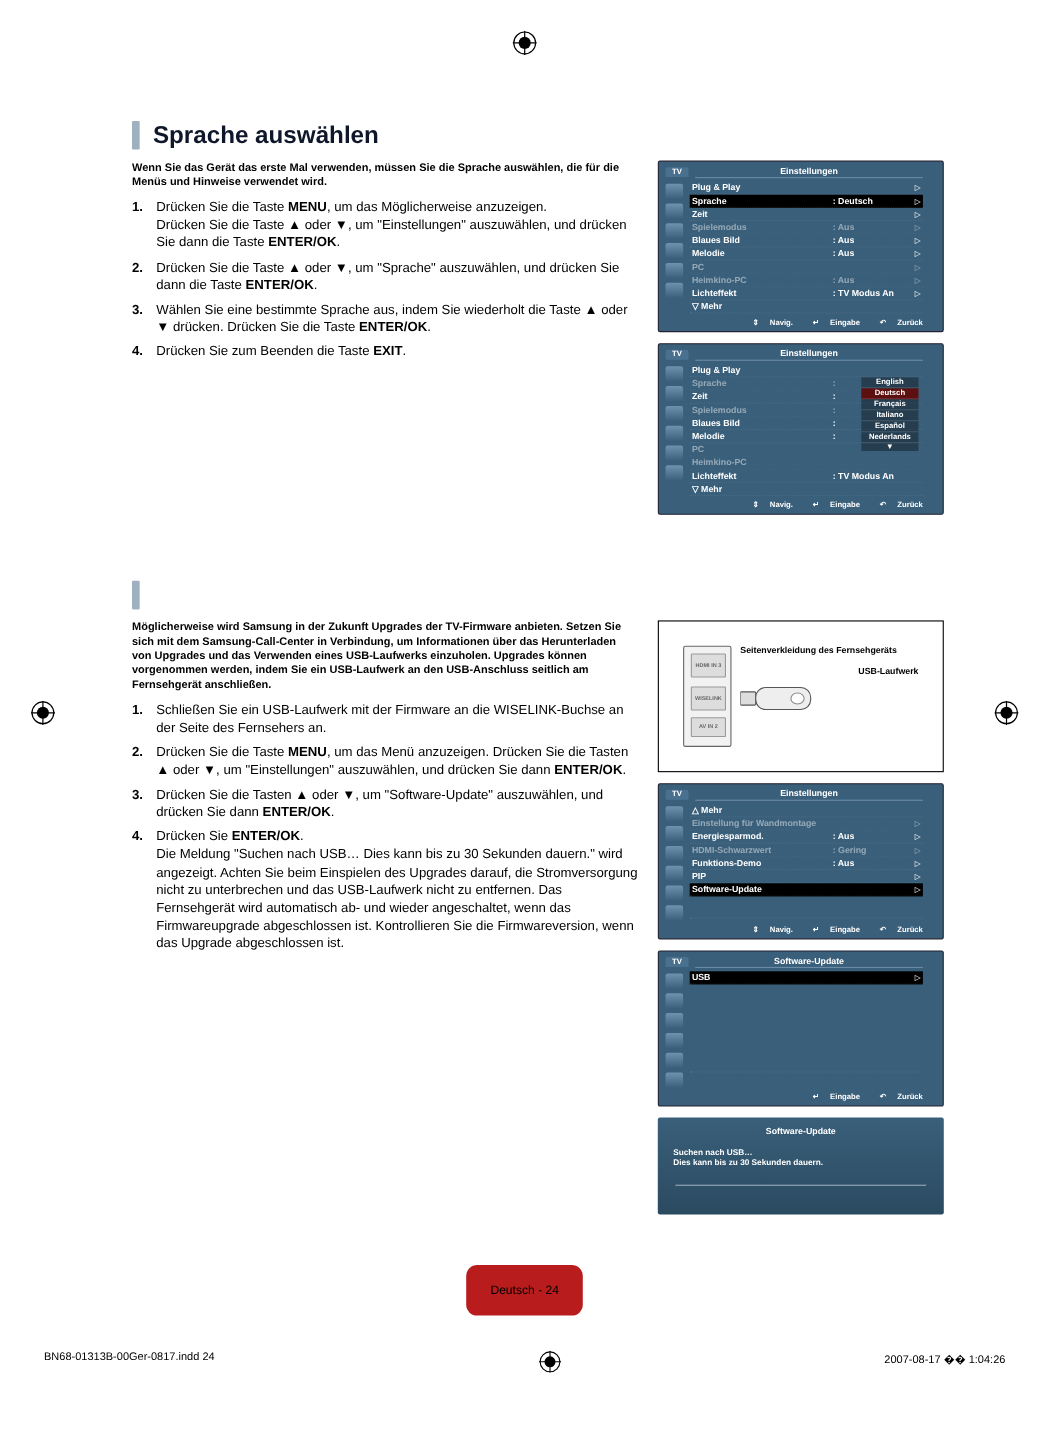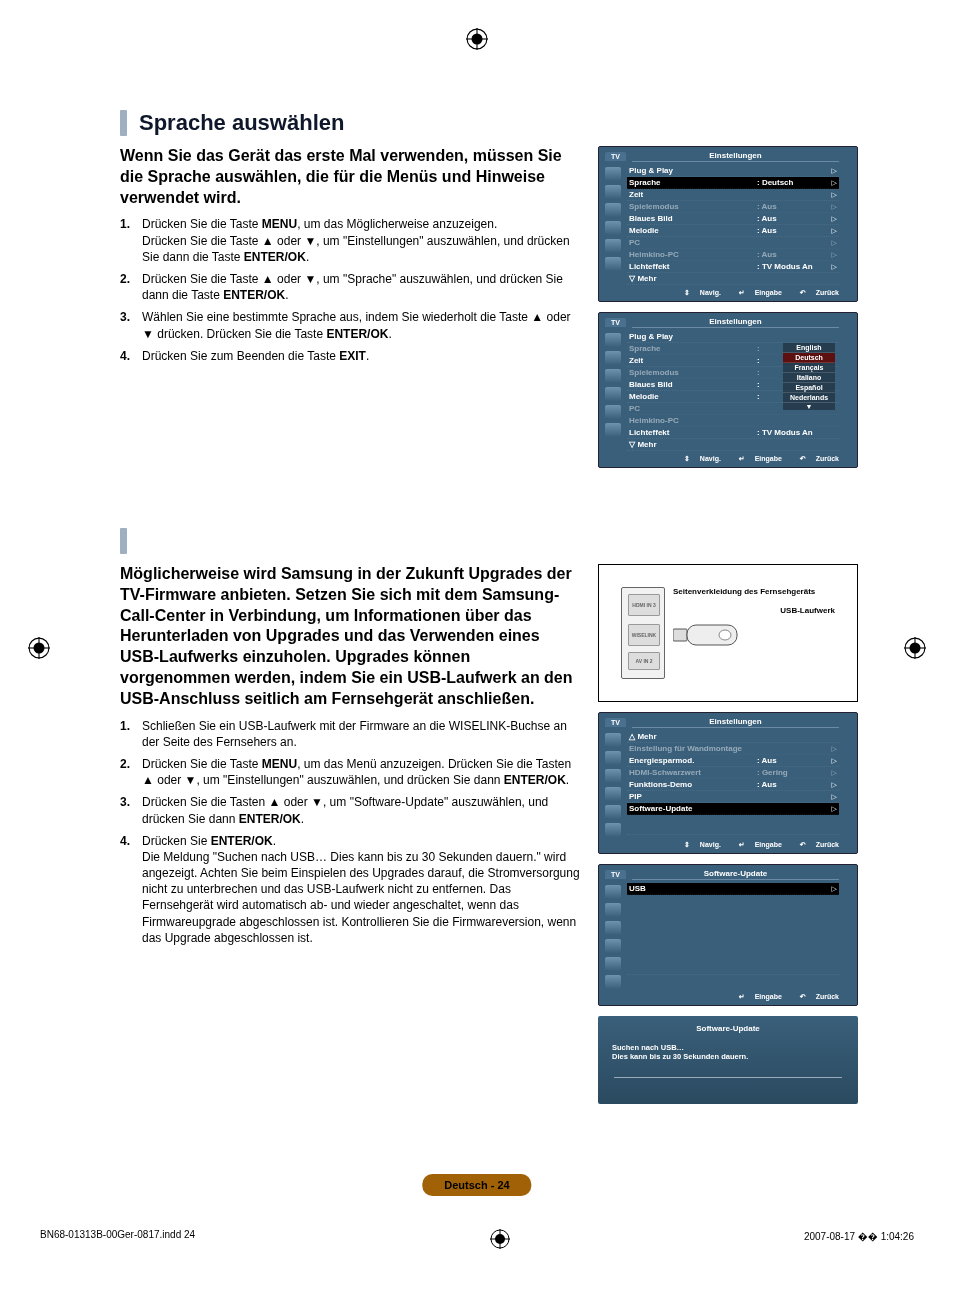--- a/index.html
+++ b/index.html
@@ -10,21 +10,21 @@
   .regmark.right { top:50%; right:28px; transform:translateY(-50%); }
   .regmark svg { width:22px; height:22px; }
   .page-body { position:absolute; top:110px; left:120px; right:50px; }
   .section { margin-bottom:50px; }
   .section-head { display:flex; align-items:center; margin-bottom:10px; }
   .headbar { width:7px; height:26px; background:#9fb0c0; margin-right:12px; border-radius:1px; }
   .section-title { font-size:22px; font-weight:bold; color:#0f172a; }
   .two-col { display:flex; gap:18px; }
   .leftcol { flex:1 1 auto; max-width:460px; }
   .rightcol { width:260px; flex:0 0 260px; }
-  .intro { font-size:16px; font-weight:bold; line-height:1.3; margin-bottom:8px; }
+  .intro { font-size:10px; font-weight:bold; line-height:1.3; margin-bottom:8px; }
   ol.steps { list-style:none; font-size:12px; line-height:1.35; }
   ol.steps > li { display:flex; margin-bottom:6px; }
   ol.steps .num { width:22px; flex:0 0 22px; font-weight:bold; }
   ol.steps .txt { flex:1; }
   b { font-weight:bold; }
   .osd { background:#3a5f7a; border:1px solid #223; border-radius:2px; padding:4px 18px 4px 6px; color:#fff; font-size:8px; margin-bottom:10px; position:relative; }
   .osd .osd-top { display:flex; align-items:center; margin-bottom:3px; }
   .osd .osd-top .tvtab { background:#4a7090; color:#fff; font-size:7px; font-weight:bold; padding:1px 6px; border-radius:2px 2px 0 0; margin-right:6px; }
   .osd .osd-top .title { flex:1; text-align:center; font-weight:bold; font-size:8px; border-bottom:1px solid #6b8aa5; padding-bottom:1px; }
   .osd-body { display:flex; }
@@ -46,21 +46,21 @@
   .usbdiag { border:1px solid #000; padding:22px; font-size:8px; font-weight:bold; margin-bottom:10px; display:flex; gap:8px; align-items:flex-start; }
   .usbdiag .portbox { width:44px; height:92px; border:1px solid #666; border-radius:2px; position:relative; background:#f2f2f2; }
   .usbdiag .port { position:absolute; left:6px; width:32px; height:22px; border:1px solid #999; background:#ddd; font-size:5px; color:#666; display:flex; align-items:center; justify-content:center; border-radius:1px; }
   .usbdiag .port.a { top:6px; } .usbdiag .port.b { top:36px; } .usbdiag .port.c { top:64px; height:18px; }
   .usbdiag .diag-right { flex:1; }
   .usbstick { width:70px; height:28px; margin-top:6px; }
   .popup { background:linear-gradient(#3a5f7a,#2a4a60); color:#fff; font-size:8px; border-radius:2px; padding:8px 10px 26px 10px; margin-bottom:8px; }
   .popup .ptitle { text-align:center; font-weight:bold; padding-bottom:4px; }
   .popup .pbody { padding:6px 4px 8px 4px; font-weight:bold; font-size:7.5px; }
   .popup .pline { border-bottom:1px solid #9ab; margin:8px 6px 0; }
-  .page-foot { position:absolute; bottom:105px; left:50%; transform:translateX(-50%); background:#a16207; padding:5px 22px; border-radius:10px; font-size:11px; font-weight:bold; }
+  .page-foot { position:absolute; bottom:105px; left:50%; transform:translateX(-50%); background:#b91c1c; padding:17px 22px; border-radius:10px; font-size:11px; font-weight:normal; }
   .bleedline { position:absolute; bottom:50px; left:40px; right:40px; display:flex; justify-content:space-between; font-size:10px; color:#000; }
   .bleedline .reg svg { width:20px; height:20px; }
   .tri { font-size:7px; }
 </style>
 </head>
 <body>
 
 <div class="regmark top">
   <svg viewBox="0 0 20 20">
       <circle cx="10" cy="10" r="9" fill="none" stroke="#000" stroke-width="1"></circle>

